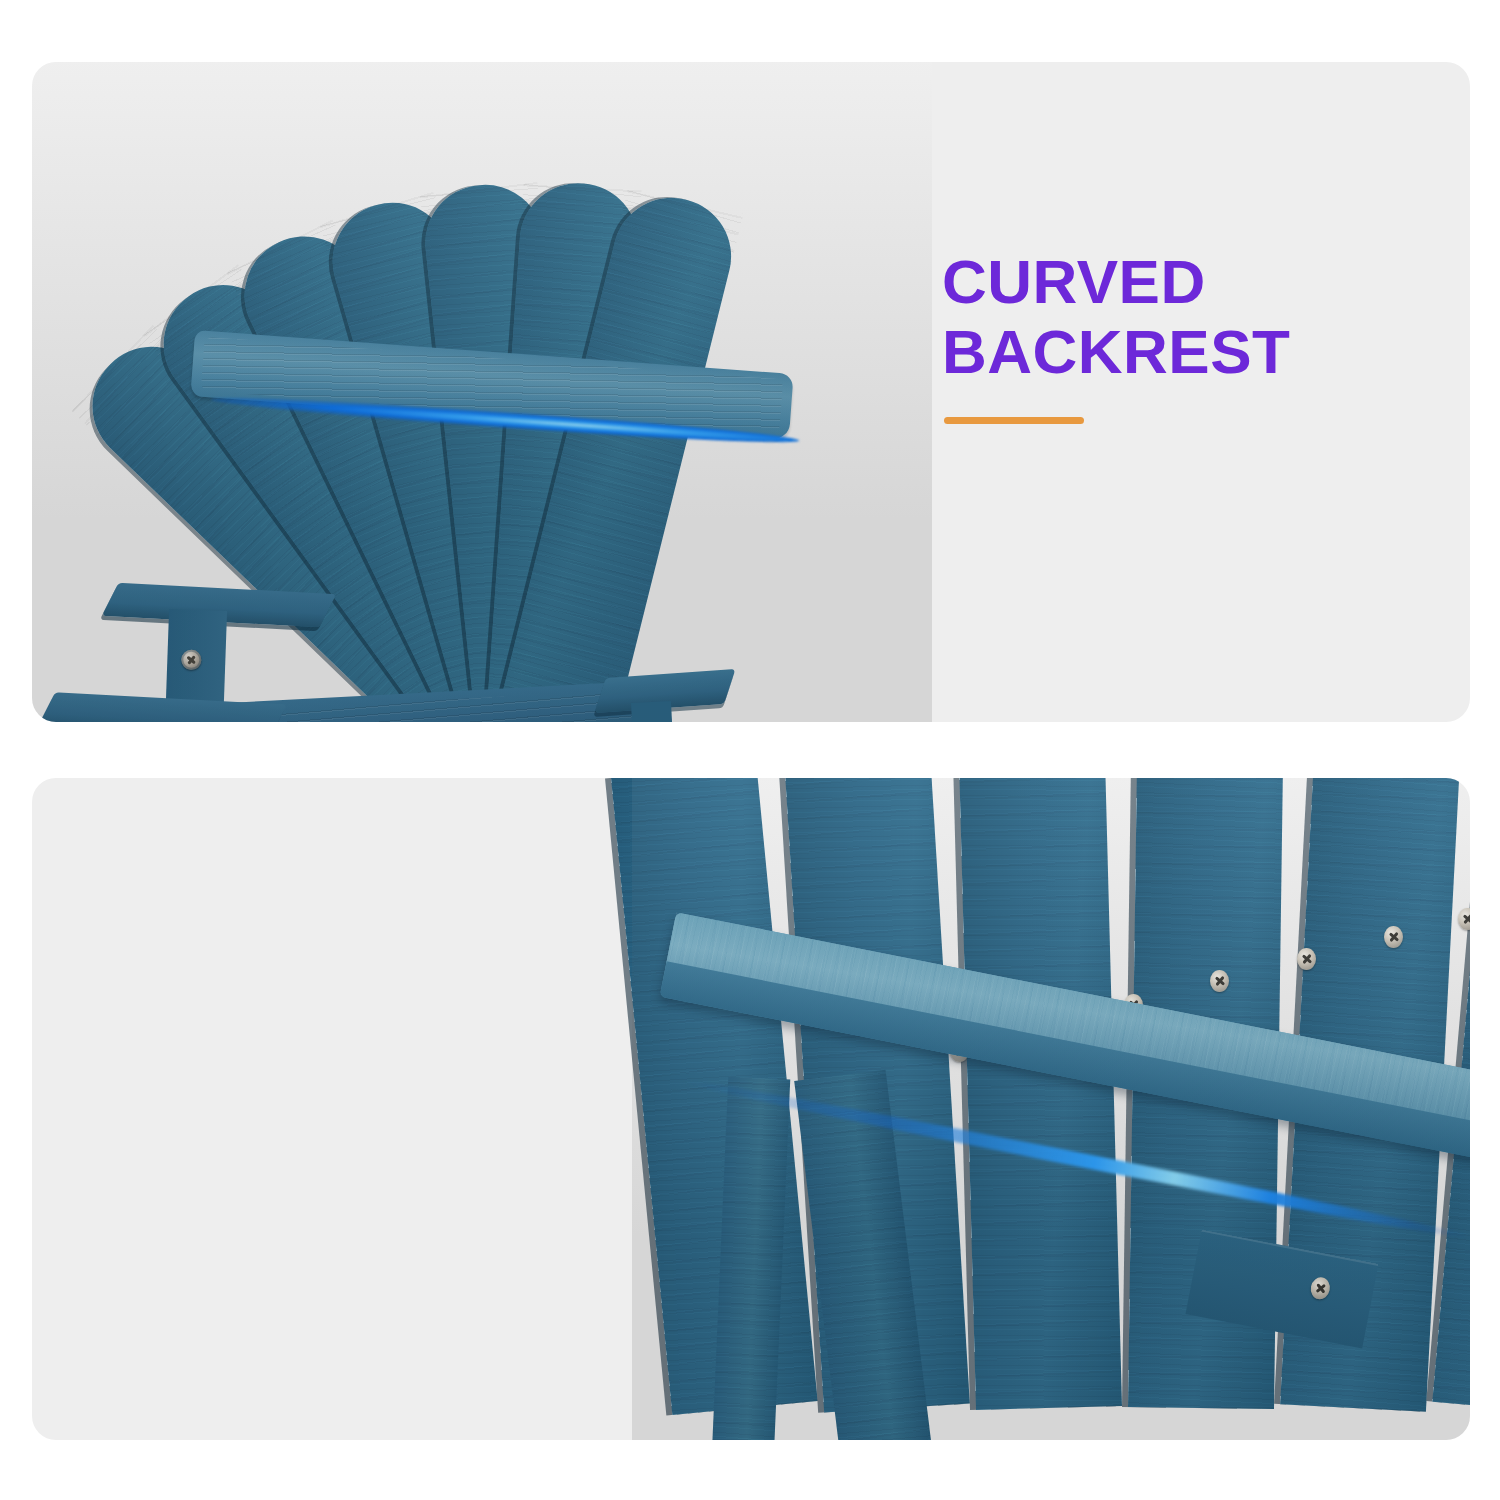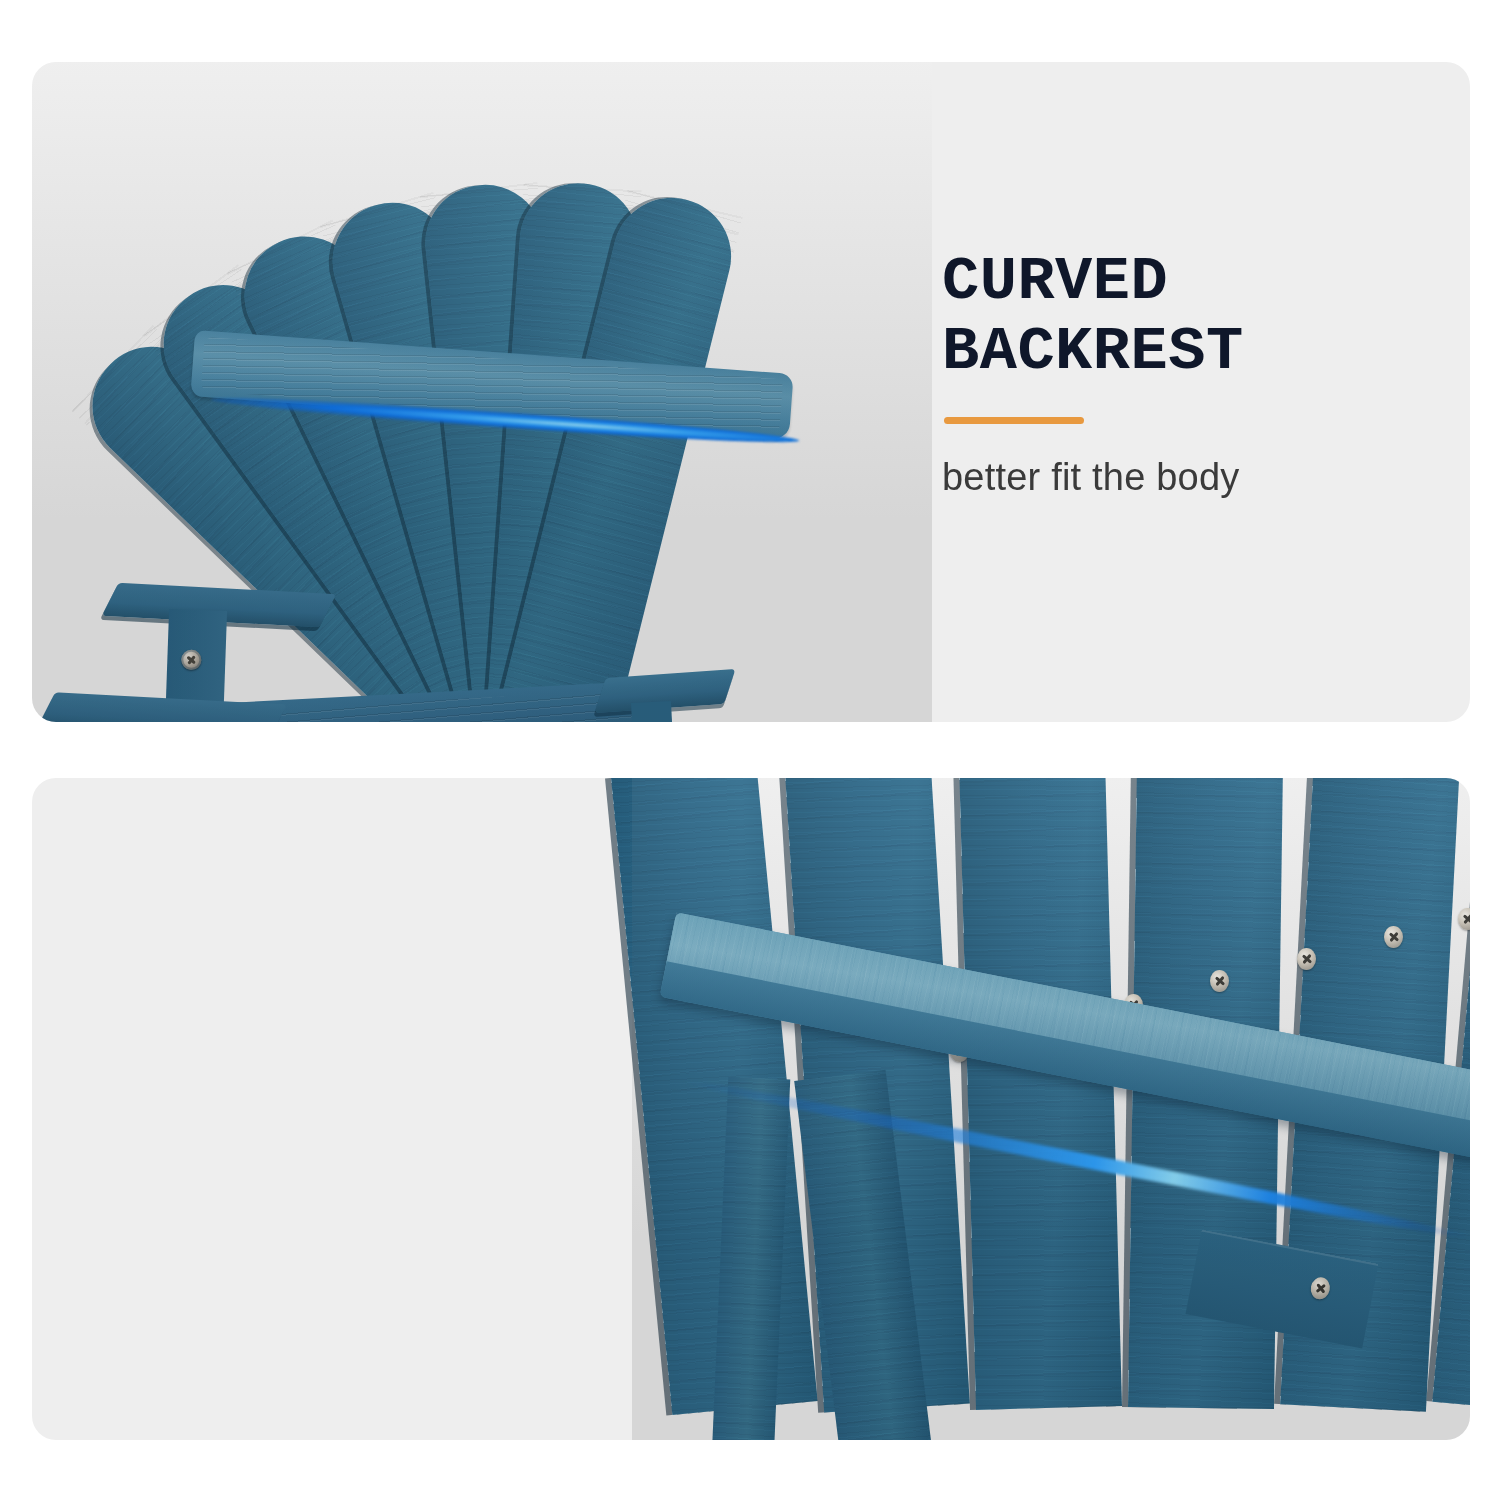--- a/index.html
+++ b/index.html
@@ -20,25 +20,24 @@
   }
   #panel-top{left:32px;top:62px;width:1438px;height:660px;}
   #panel-bottom{left:32px;top:778px;width:1438px;height:662px;}
 
   
   .copy{position:absolute;}
   .headline{
     font-size:62px;
     line-height:1.13;
     font-weight:bold;
-    color:#0f172a;
+    color:#6d28d9;
     letter-spacing:0.5px;
     margin:0;
     white-space:pre-line;
-    font-family:Liberation Mono, monospace;
   }
   .rule{
     width:140px;height:7px;border-radius:4px;
     background:#e8993f;
     margin:30px 0 32px 2px;
   }
   .subline{
     font-size:38px;
     color:#3a3a3a;
     font-weight:normal;
@@ -341,21 +340,20 @@
       <div id="right-arm"></div>
       <div id="right-post"></div>
 
       <div class="shadowTop"></div>
     </div>
 
     <div class="copy" id="copy-top">
       <h2 class="headline">CURVED
 BACKREST</h2>
       <div class="rule"></div>
-      <p class="subline">better fit the body</p>
     </div>
   </div>
 
   <div class="panel" id="panel-bottom">
 
     <div class="photo" id="bot-photo">
 
       <div id="bot-back">
         <div class="bslat" style="left:0px;   transform:rotate(-5.5deg);">
             <div class="grain v"></div>

